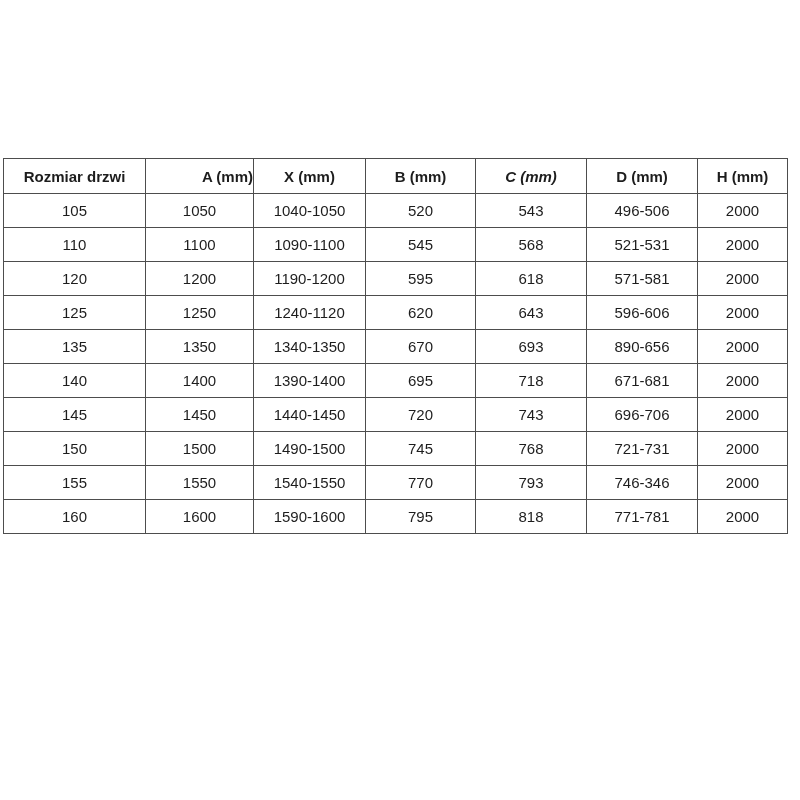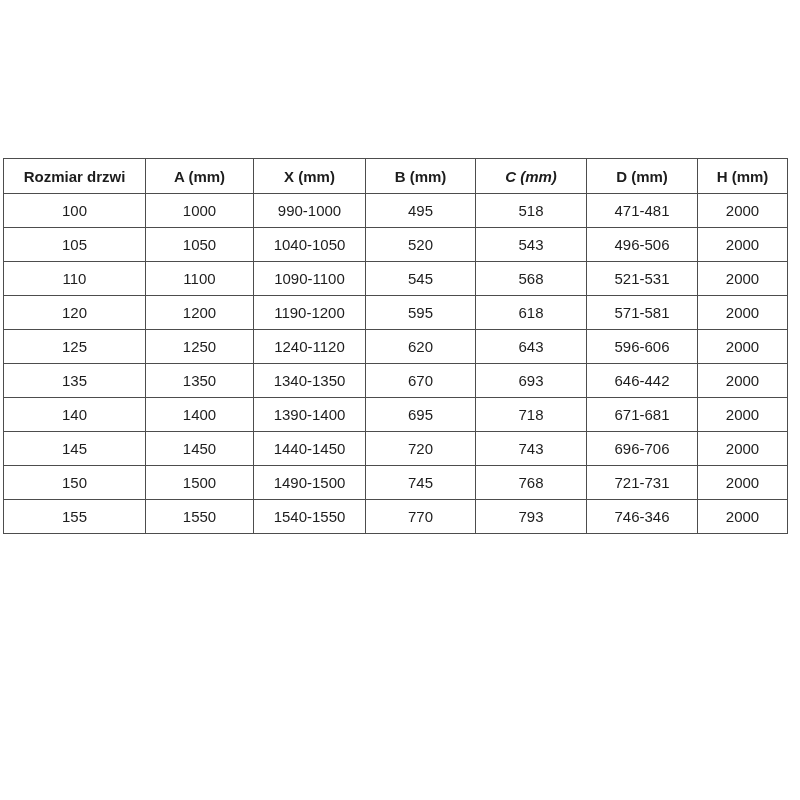--- a/index.html
+++ b/index.html
@@ -39,21 +39,21 @@
   table.spec-table th {
     height: 34px;
     font-weight: bold;
   }
   table.spec-table td {
     height: 33px;
     font-weight: normal;
   }
   
   table.spec-table th:nth-child(1) { width: 141px; }
-  table.spec-table th:nth-child(2) { width: 107px; }
+  table.spec-table th:nth-child(2) { width: 107px; text-align: right; }
   table.spec-table th:nth-child(3) { width: 111px; }
   table.spec-table th:nth-child(4) { width: 109px; }
   table.spec-table th:nth-child(5) { width: 110px; font-style: italic; }
   table.spec-table th:nth-child(6) { width: 110px; }
   table.spec-table th:nth-child(7) { width: auto; }
 </style>
 </head>
 <body>
 
 <div class="page">
@@ -63,29 +63,20 @@
           <th>Rozmiar drzwi</th>
           <th>A (mm)</th>
           <th>X (mm)</th>
           <th>B (mm)</th>
           <th>C (mm)</th>
           <th>D (mm)</th>
           <th>H (mm)</th>
         </tr>
     </thead>
     <tbody>
-        <tr>
-          <td>100</td>
-          <td>1000</td>
-          <td>990-1000</td>
-          <td>495</td>
-          <td>518</td>
-          <td>471-481</td>
-          <td>2000</td>
-        </tr>
         <tr>
           <td>105</td>
           <td>1050</td>
           <td>1040-1050</td>
           <td>520</td>
           <td>543</td>
           <td>496-506</td>
           <td>2000</td>
         </tr>
         <tr>
@@ -114,21 +105,21 @@
           <td>643</td>
           <td>596-606</td>
           <td>2000</td>
         </tr>
         <tr>
           <td>135</td>
           <td>1350</td>
           <td>1340-1350</td>
           <td>670</td>
           <td>693</td>
-          <td>646-442</td>
+          <td>890-656</td>
           <td>2000</td>
         </tr>
         <tr>
           <td>140</td>
           <td>1400</td>
           <td>1390-1400</td>
           <td>695</td>
           <td>718</td>
           <td>671-681</td>
           <td>2000</td>
@@ -153,15 +144,24 @@
         </tr>
         <tr>
           <td>155</td>
           <td>1550</td>
           <td>1540-1550</td>
           <td>770</td>
           <td>793</td>
           <td>746-346</td>
           <td>2000</td>
         </tr>
+        <tr>
+          <td>160</td>
+          <td>1600</td>
+          <td>1590-1600</td>
+          <td>795</td>
+          <td>818</td>
+          <td>771-781</td>
+          <td>2000</td>
+        </tr>
       </tbody>
   </table>
 </div>
 
 </body></html>

